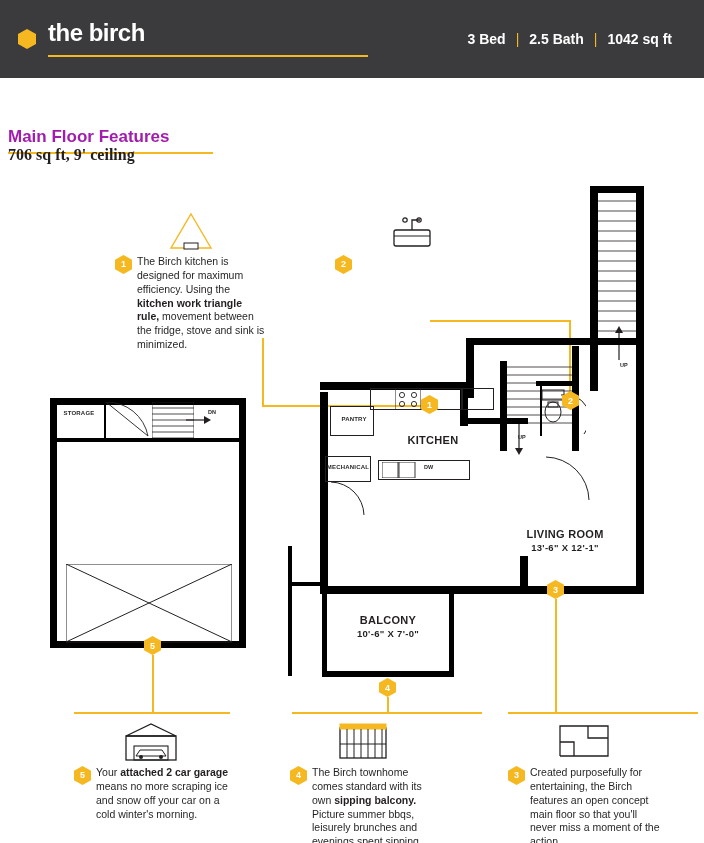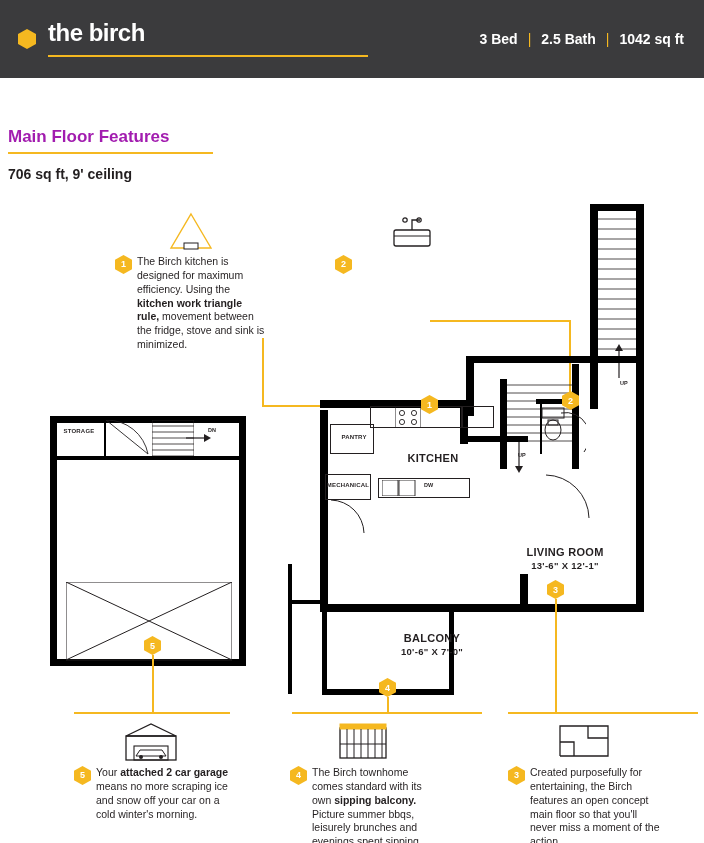--- a/index.html
+++ b/index.html
@@ -27,37 +27,37 @@
   }
   .brand-wrap { position:relative; }
   .brand {
     color:#ffffff; font-size:24px; font-weight:bold; letter-spacing:-0.5px;
     line-height: 1; padding-bottom: 6px;
   }
   .brand-rule {
     width:320px; height:2px; background:#f5b820; margin-top:4px;
   }
   .specs {
-    margin-left:auto; margin-right:20px;
+    margin-left:auto; margin-right:32px;
     color:#ffffff; font-size:14px; font-weight:bold;
     display:flex; align-items:center; gap:10px;
   }
   .specs .sep { color:#f5b820; font-weight:normal; }
 
   
   .section-title {
     position:absolute; left:8px; top:127px;
     font-size:17px; font-weight:bold; color:#a21caf;
   }
   .section-rule {
     position:absolute; left:8px; top:152px; width:205px; height:2px; background:#f5b820;
   }
   .section-sub {
-    position:absolute; left:8px; top:166px;
-    font-size:14px; font-weight:bold; color:#231f20;
+    position:absolute; left:8px; top:146px;
+    font-size:16px; font-weight:bold; color:#231f20;font-family:Liberation Serif, serif;
   }
 
   
   .callout { position:absolute; font-size:10.5px; line-height:1.32; color:#231f20; }
   .callout .badge {
     position:absolute; left:0; top:0;
     width:17px; height:19px; background:#f5b820;
     clip-path: polygon(50% 0%, 100% 25%, 100% 75%, 50% 100%, 0% 75%, 0% 25%);
     color:#ffffff; font-size:9px; font-weight:bold;
     display:flex; align-items:center; justify-content:center;
@@ -73,21 +73,21 @@
     display:flex; align-items:center; justify-content:center;
     z-index: 20;
   }
 
   
   .lead { position:absolute; background:#f5b820; }
   .lead.h { height:1.5px; }
   .lead.v { width:1.5px; }
 
   
-  #plan { position:absolute; left:0; top:194px; width:704px; height:500px;padding-left:45px; }
+  #plan { position:absolute; left:0; top:176px; width:704px; height:500px;padding-left:45px; }
   .wall { position:absolute; background:#000000; }
   .wall-thin { position:absolute; background:#000000; }
   .room-label {
     position:absolute; text-align:center; font-size:11px; font-weight:bold;
     color:#231f20; letter-spacing:0.3px;
   }
   .room-dim { font-size:9.5px; font-weight:bold; display:block; margin-top:2px;}
   .small-label {
     position:absolute; font-size:6px; font-weight:bold; color:#231f20;
     text-align:center; letter-spacing:0.2px;
@@ -253,21 +253,21 @@
     <span>KITCHEN</span>
   </div>
   <div class="room-label" style="left:480px; top:352px; width:170px;">
     <span>LIVING ROOM</span>
     <span class="room-dim">13'-6" X 12'-1"</span>
   </div>
 
   <div class="wall" style="left:322px; top:418px; width:5px; height:82px;"></div>
   <div class="wall" style="left:449px; top:418px; width:5px; height:82px;"></div>
   <div class="wall" style="left:322px; top:495px; width:132px; height:6px;"></div>
-  <div class="room-label" style="left:323px; top:438px; width:130px;margin-left:44px;">
+  <div class="room-label" style="left:323px; top:438px; width:130px;">
     <span>BALCONY</span>
     <span class="room-dim">10'-6" X 7'-0"</span>
   </div>
 
   <div class="wall" style="left:288px; top:370px; width:4px; height:130px;"></div>
   <div class="wall" style="left:288px; top:406px; width:32px; height:4px;"></div>
 
   <div class="wall" style="left:50px; top:222px; width:196px; height:7px;"></div>
   <div class="wall" style="left:50px; top:222px; width:7px; height:250px;"></div>
   <div class="wall" style="left:239px; top:222px; width:7px; height:250px;"></div>

